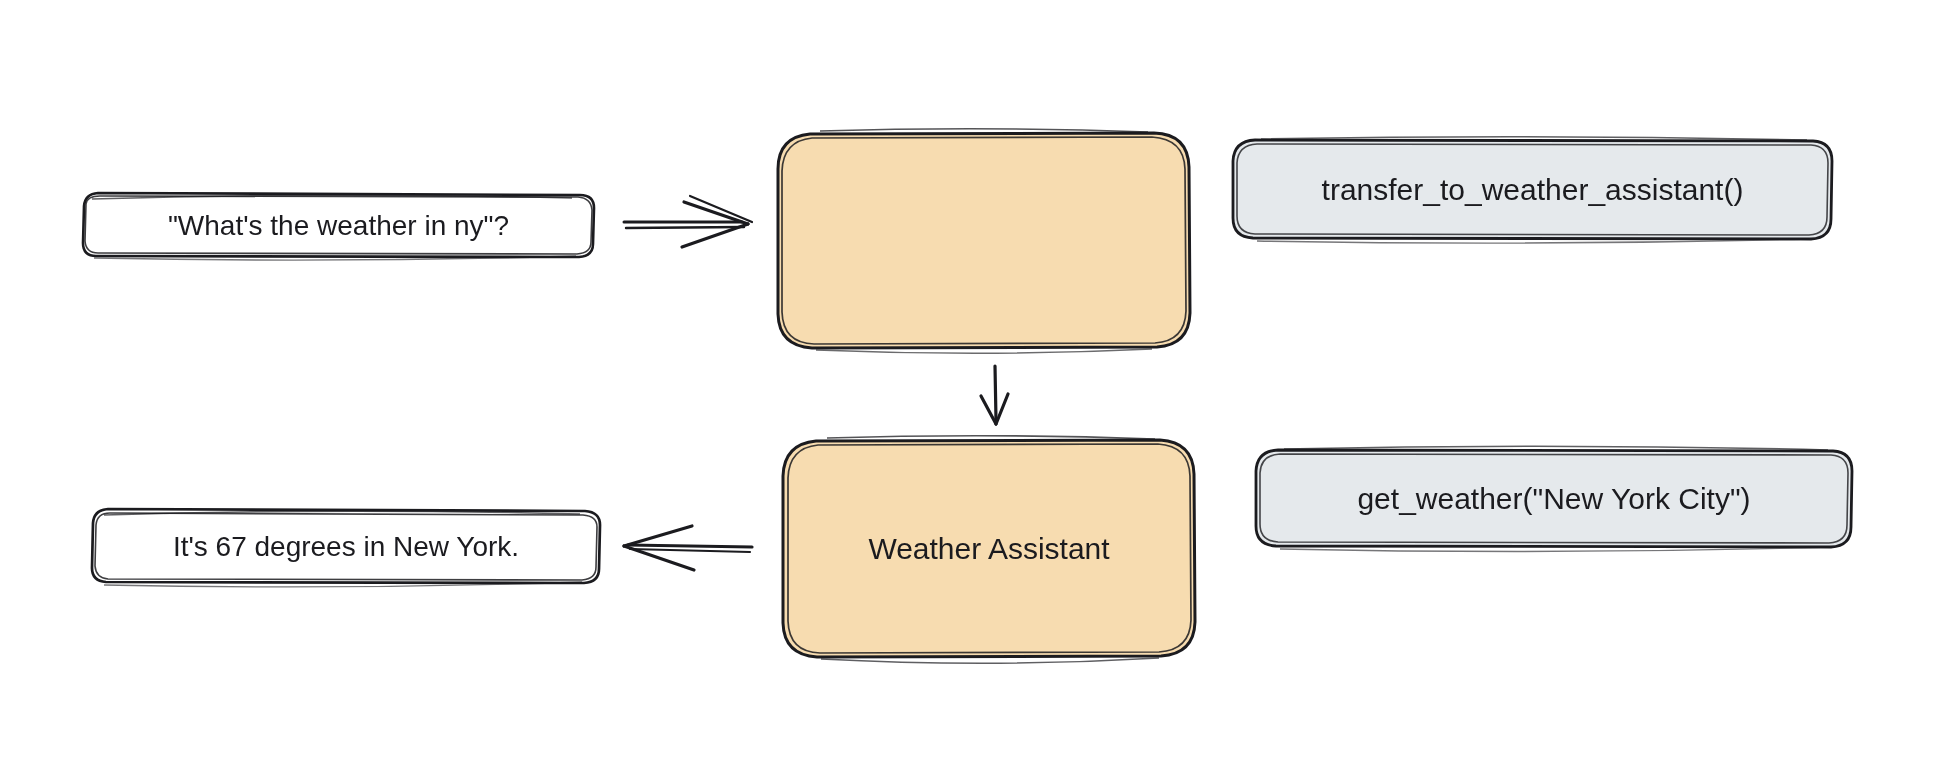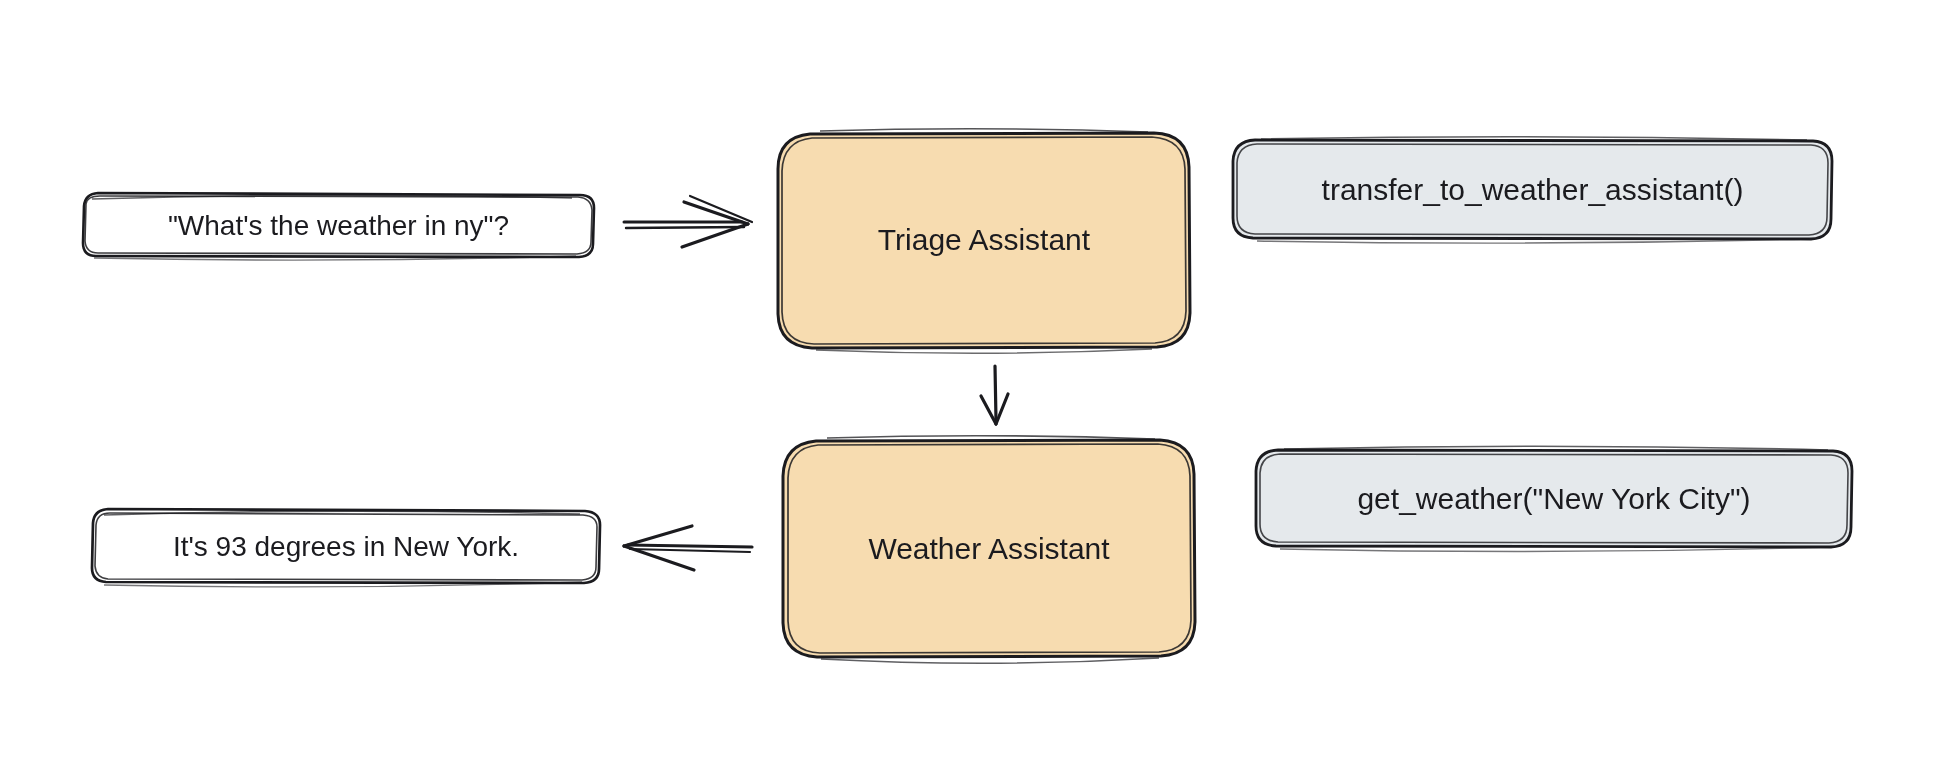--- a/index.html
+++ b/index.html
@@ -111,21 +111,20 @@
     <span class="label">"What's the weather in ny"?</span>
   </div>
 
   <div class="node agent-node" style="left:770px; top:125px; width:428px; height:230px;">
     <svg class="sketch-svg" viewBox="0 0 428 230" preserveAspectRatio="none">
       <path d="M8 44 Q8 12 40 9 L384 8 Q418 9 419 42 L420 188 Q419 220 387 222 L42 223 Q9 221 8 189 Z" fill="#f7dcb0" stroke="#1b1b1f" stroke-width="3" stroke-linejoin="round"></path>
       <path d="M12 46 Q13 16 42 13 L382 12 Q414 14 415 44 L416 186 Q415 216 385 218 L44 219 Q13 218 12 187 Z" fill="none" stroke="#1b1b1f" stroke-width="1.7" stroke-linejoin="round" opacity="0.85"></path>
       <path d="M50 6 Q215 1 378 7" fill="none" stroke="#1b1b1f" stroke-width="1.6" opacity="0.75"></path>
       <path d="M46 225 Q216 232 382 224" fill="none" stroke="#1b1b1f" stroke-width="1.5" opacity="0.65"></path>
     </svg>
-    <span class="label">Triage Assistant</span>
   </div>
 
   <div class="node agent-node" style="left:775px; top:432px; width:428px; height:233px;">
     <svg class="sketch-svg" viewBox="0 0 428 233" preserveAspectRatio="none">
       <path d="M8 44 Q9 12 41 9 L385 8 Q418 10 419 42 L420 190 Q419 222 386 224 L42 225 Q9 223 8 191 Z" fill="#f7dcb0" stroke="#1b1b1f" stroke-width="3" stroke-linejoin="round"></path>
       <path d="M13 46 Q14 16 43 13 L383 12 Q414 14 415 44 L416 188 Q415 218 384 220 L45 221 Q14 220 13 189 Z" fill="none" stroke="#1b1b1f" stroke-width="1.7" stroke-linejoin="round" opacity="0.85"></path>
       <path d="M52 6 Q216 1 380 7" fill="none" stroke="#1b1b1f" stroke-width="1.6" opacity="0.75"></path>
       <path d="M46 227 Q216 236 384 226" fill="none" stroke="#1b1b1f" stroke-width="1.6" opacity="0.7"></path>
     </svg>
     <span class="label">Weather Assistant</span>
@@ -152,16 +151,16 @@
   </div>
 
 
   <div class="node msg-node" style="left:82px; top:505px; width:528px; height:82px;">
     <svg class="sketch-svg" viewBox="0 0 528 82" preserveAspectRatio="none">
       <path d="M11 18 Q12 5 26 4 L503 6 Q518 7 518 20 L517 64 Q517 77 502 78 L24 77 Q10 76 10 63 Z" fill="#ffffff" stroke="#1b1b1f" stroke-width="2.7" stroke-linejoin="round"></path>
       <path d="M14 20 Q15 8 28 8 L501 10 Q515 11 515 22 L514 62 Q514 74 500 75 L26 74 Q14 73 13 61 Z" fill="none" stroke="#1b1b1f" stroke-width="1.6" stroke-linejoin="round" opacity="0.85"></path>
       <path d="M22 10 Q250 3 498 9" fill="none" stroke="#1b1b1f" stroke-width="1.5" opacity="0.7"></path>
       <path d="M22 80 Q258 85 500 77" fill="none" stroke="#1b1b1f" stroke-width="1.4" opacity="0.6"></path>
     </svg>
-    <span class="label">It's 93 degrees in New York.</span>
+    <span class="label">It's 67 degrees in New York.</span>
   </div>
 
 </div>
 
 </body></html>

